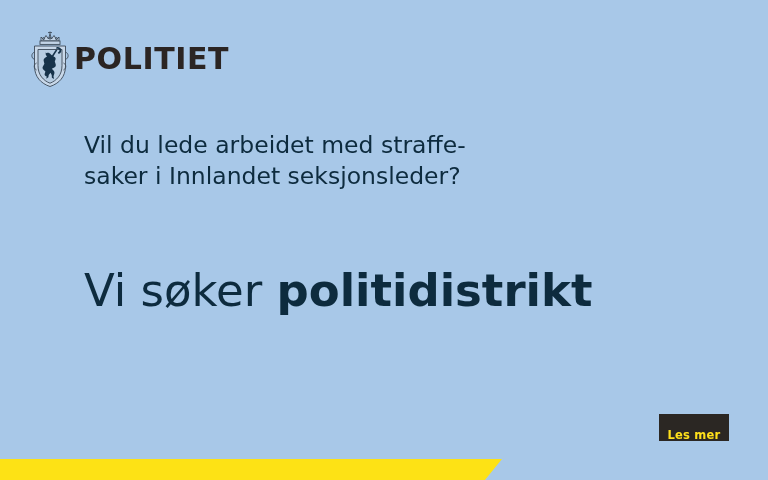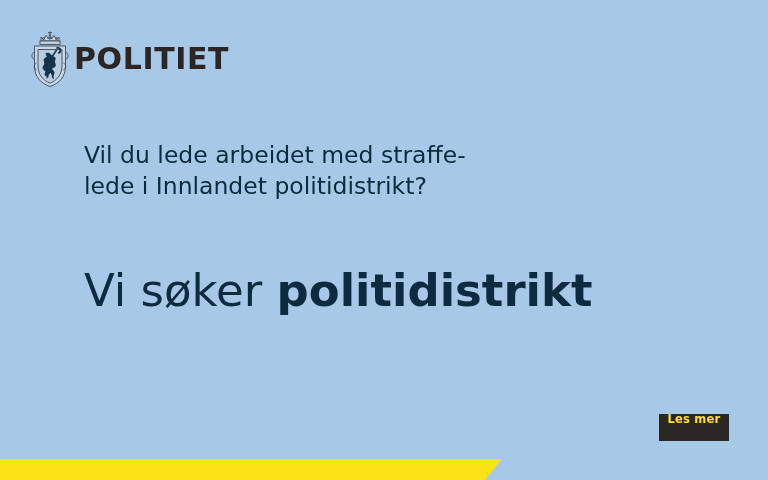--- a/index.html
+++ b/index.html
@@ -43,21 +43,21 @@
     letter-spacing: 0.6px;
     color: #2b2523;
     line-height: 1;
     white-space: nowrap;
   }
 
   
   .lead {
     position: absolute;
     left: 84px;
-    top: 140px;
+    top: 130px;
     width: 560px;
     font-size: 23.5px;
     line-height: 31px;
     color: #0d2b3e;
     font-weight: 400;
   }
   .lead .lead-line {
     display: block;
     white-space: nowrap;
   }
@@ -93,21 +93,21 @@
   .cta-button {
     position: absolute;
     left: 659px;
     top: 414px;
     width: 70px;
     height: 27px;
     background: #2b2723;
     border: 0;
     padding: 0;
     display: flex;
-    align-items: flex-start;
+    align-items: flex-end;
     justify-content: center;
     cursor: pointer;
   }
   .cta-button-label {
     font-family: "DejaVu Sans", "Liberation Sans", sans-serif;
     font-size: 11.5px;
     font-weight: 700;
     color: #ffe01b;
     letter-spacing: 0.2px;
     line-height: 1;
@@ -159,21 +159,21 @@
           <path d="M27.9 19.4 l1.4 0.9 -8.2 12.6 -1.4 -0.9 z"></path>
           <path d="M28.4 17.2 c2.5 -0.5 4.4 0.6 4.9 2.4 0.5 1.9 -0.6 3.6 -2.6 4.5 l-0.9 -1.5 c1.2 -0.6 1.9 -1.6 1.6 -2.5 -0.3 -1 -1.5 -1.5 -3.2 -1.2 z"></path>
         </g>
       </svg>
     </span>
     <span class="wordmark">POLITIET</span>
   </div>
 
   <div class="lead">
     <span class="lead-line">Vil du lede arbeidet med straffe-</span>
-    <span class="lead-line">lede i Innlandet politidistrikt?</span>
+    <span class="lead-line">saker i Innlandet seksjonsleder?</span>
   </div>
 
   <div class="headline"><span>Vi søker </span><span class="headline-strong">politidistrikt</span></div>
 
 
   <button class="cta-button" type="button">
     <span class="cta-button-label">Les mer</span>
   </button>
 
   <div class="accent-bar"></div>

